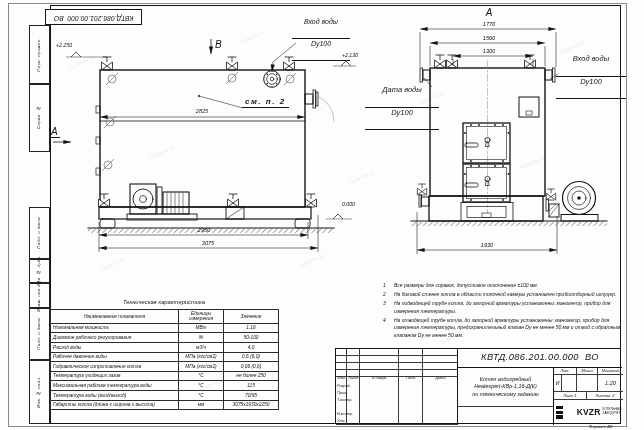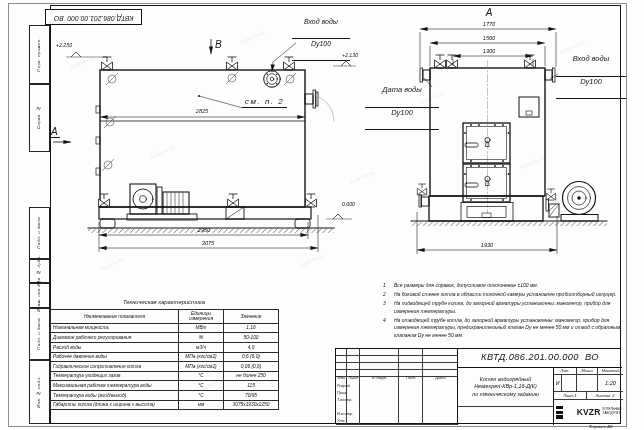--- a/index.html
+++ b/index.html
@@ -7,21 +7,21 @@
         font-family:"Liberation Sans",sans-serif;color:#151515;}
   .page *{box-sizing:border-box;}
   
   .outer-border{position:absolute;left:8px;top:3px;width:619px;height:424px;border:1px solid #8a8a8a;}
   .main-frame{position:absolute;left:50px;top:5px;width:571px;height:419px;border:1.6px solid #141414;}
   .strip{position:absolute;left:29px;width:21px;border:1px solid #222;display:flex;align-items:center;justify-content:center;background:transparent;}
   .strip span{writing-mode:vertical-rl;transform:rotate(180deg);font:italic 4.3px/1 "Liberation Sans",sans-serif;letter-spacing:.4px;white-space:nowrap;}
   .stamp-top{position:absolute;left:45px;top:9px;width:97px;height:16px;border:1.2px solid #141414;display:flex;align-items:center;justify-content:center;background:#fdfdfc;}
   .stamp-top span{transform:rotate(180deg);font:italic 6.8px/1 "Liberation Sans",sans-serif;white-space:nowrap;}
   
-  .t{position:absolute;font-style:italic;white-space:nowrap;color:#151515;}
+  .t{position:absolute;font-style:italic;white-space:nowrap;color:#151515;font-weight:bold;}
   .d{position:absolute;font:italic 5.6px/1 "Liberation Sans",sans-serif;transform:translateX(-50%);white-space:nowrap;}
   .viewletter{font:italic 10px/1 "Liberation Sans",sans-serif;}
   .uline{border-bottom:.9px solid #151515;}
   .pipe-label{position:absolute;text-align:center;}
   .pipe-label b{display:block;font:italic 7px/1.15 "Liberation Sans",sans-serif;font-weight:normal;border-bottom:.9px solid #151515;padding:1px 2px 12px;}
   .pipe-label.big b{font-size:7.5px;}
   .elev{font:italic 5.2px/1 "Liberation Sans",sans-serif;}
   
   .notes{position:absolute;left:383px;top:282px;width:238px;}
   .note{display:flex;margin-bottom:1.5px;}

